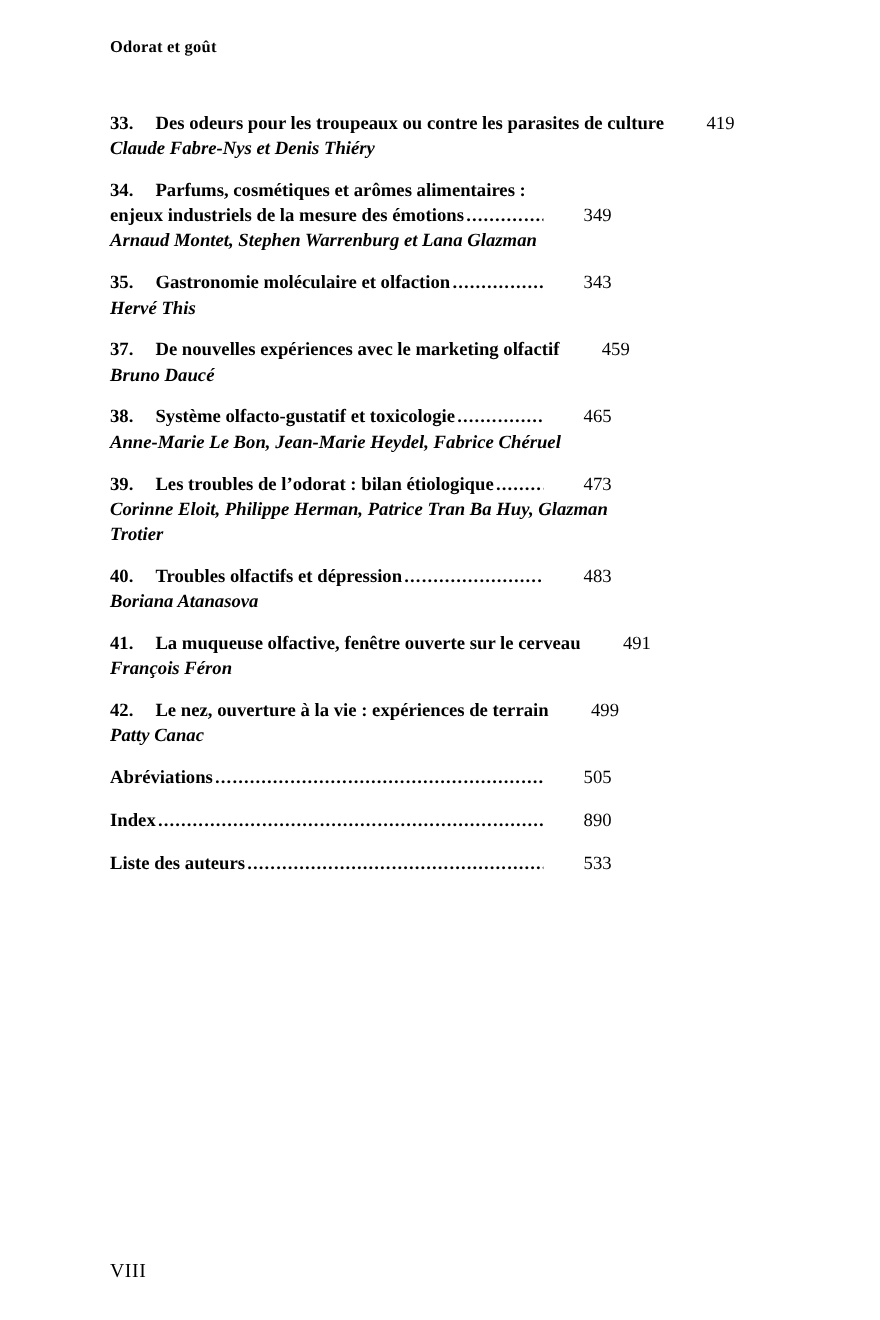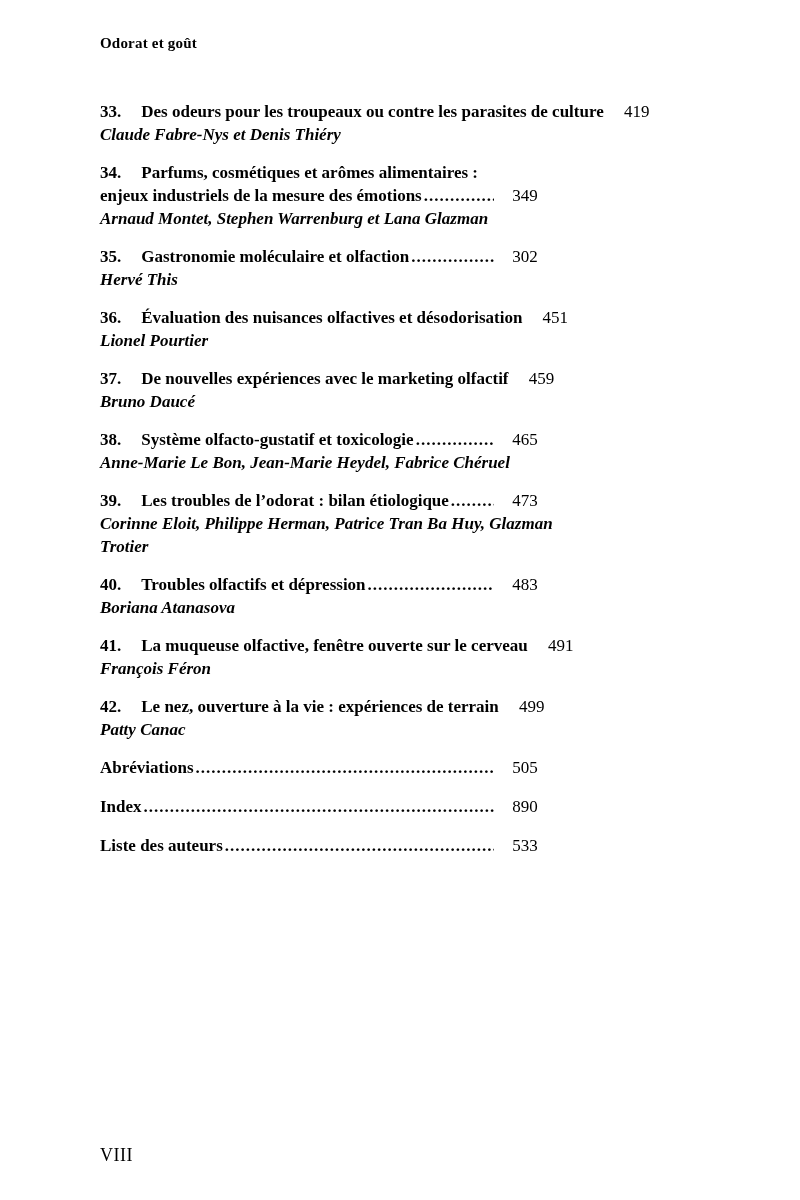--- a/index.html
+++ b/index.html
@@ -42,21 +42,21 @@
     overflow: hidden;
     white-space: nowrap;
     margin-left: 2px;
   }
   .dots::after {
     content: "......................................................................................................................................................................................................";
     letter-spacing: 1px;
   }
   .pagenum {
     flex: 0 0 62px;
-    text-align: center;
+    text-align: right;
     font-weight: normal;
     font-size: 17px;
   }
   .authors {
     font-style: italic;
     font-weight: bold;
     font-size: 17px;
     line-height: 23px;
   }
   .back-matter { margin-top: 8px; }
@@ -96,32 +96,23 @@
           <span class="dots"></span>
           <span class="pagenum">349</span>
         </div>
         <div class="authors">Arnaud Montet, Stephen Warrenburg et Lana Glazman</div>
       </div>
       <div class="toc-entry">
         <div class="title-line leader-line">
           <span class="num">35.</span>
           <span class="ttl">Gastronomie moléculaire et olfaction</span>
           <span class="dots"></span>
-          <span class="pagenum">302</span>
+          <span class="pagenum">343</span>
         </div>
         <div class="authors">Hervé This</div>
-      </div>
-      <div class="toc-entry">
-        <div class="title-line leader-line">
-          <span class="num">36.</span>
-          <span class="ttl">Évaluation des nuisances olfactives et désodorisation</span>
-          <span class="dots"></span>
-          <span class="pagenum">451</span>
-        </div>
-        <div class="authors">Lionel Pourtier</div>
       </div>
       <div class="toc-entry">
         <div class="title-line leader-line">
           <span class="num">37.</span>
           <span class="ttl">De nouvelles expériences avec le marketing olfactif</span>
           <span class="dots"></span>
           <span class="pagenum">459</span>
         </div>
         <div class="authors">Bruno Daucé</div>
       </div>

